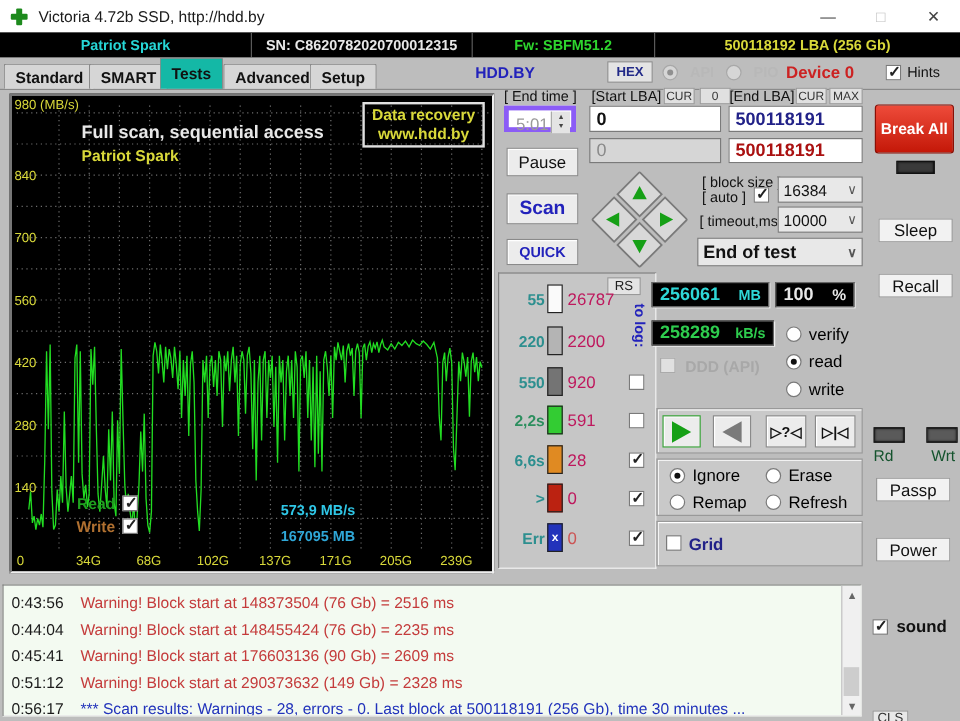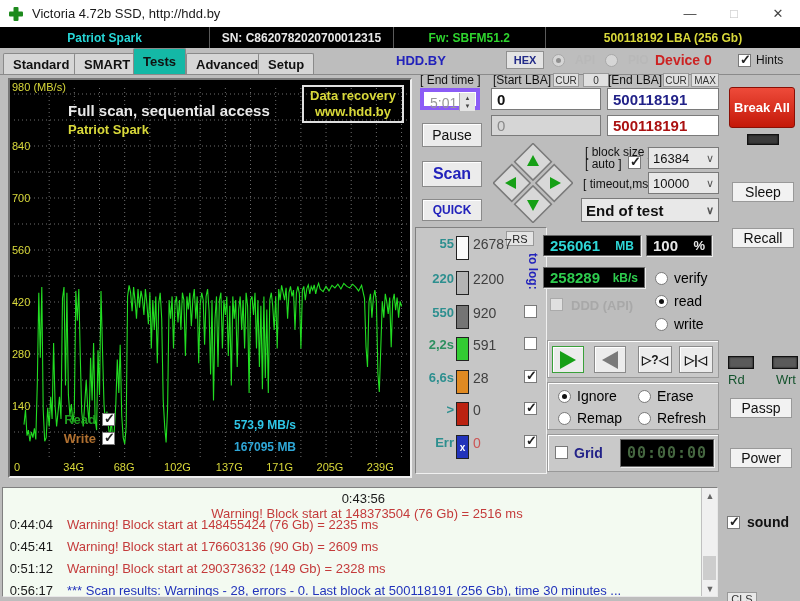--- a/index.html
+++ b/index.html
@@ -92,26 +92,26 @@
                   border-left:1px solid #aaa; font-size:6px; color:#444; display:flex;
                   flex-direction:column; align-items:center; justify-content:center; line-height:8px; }
   .dd { position:absolute; background:#e8e8e8; border:1px solid #7a7a7a; display:flex;
         align-items:center; justify-content:space-between; padding:0 4px; font-size:13px; color:#111; }
   .dd .arr { color:#555; font-size:11px; }
   .groupbox { position:absolute; border:1px solid #999; box-shadow:inset 1px 1px 0 #fff; }
 
   
   .histo { position:absolute; left:0px; top:160px; width:132px; height:247px; background:#c6c6c6;
            border:1px solid; border-color:#808080 #f0f0f0 #f0f0f0 #808080; }
-  .hrow { position:absolute; left:0; width:132px; height:26px; display:flex; align-items:flex-start; }
+  .hrow { position:absolute; left:0; width:132px; height:26px; display:flex; align-items:center; }
   .hlabel { width:38px; text-align:right; font-size:13px; font-weight:bold; color:#2d8f8f; flex:none; }
   .hblock { width:13px; height:24px; border:1px solid #222; margin-left:2px; flex:none;
             display:flex; align-items:center; justify-content:center; color:#fff; font-size:10px;
             font-weight:bold; }
-  .hval { margin-left:4px; font-size:14px; color:#404040; }
+  .hval { margin-left:4px; font-size:14px; color:#be185d; }
   .hcb { position:absolute; left:108px; }
   .tolog { position:absolute; left:110px; top:25px; writing-mode:vertical-rl; font-size:12px;
            font-weight:bold; color:#2222bb; }
   .rsbtn { position:absolute; left:90px; top:3px; width:28px; height:15px; background:#e4e4e4;
            border:1px solid #999; font-size:11px; color:#222; display:flex; align-items:center;
            justify-content:center; }
 
   
   .tri-play { width:0; height:0; border-left:16px solid #16a016; border-top:9px solid transparent;
               border-bottom:9px solid transparent; }
@@ -424,41 +424,38 @@
       </div>
       <div style="position:absolute;left:90px;top:27px;display:flex;gap:6px;align-items:center;">
         <span class="radio"></span>
         <span style="font-size:14px;">Refresh</span>
       </div>
     </div>
 
     <div class="groupbox" style="left:132px;top:367px;width:172px;height:38px;background:#c9c9c9;">
       <span class="cb" style="position:absolute;left:7px;top:11px;"></span>
       <span style="position:absolute;left:26px;top:10px;font-size:14px;font-weight:bold;color:#222288;">Grid</span>
-      <div class="lcd" style="left:72px;top:4px;width:94px;height:28px;justify-content:center;">
-        <span class="seg7">00:00:00</span>
-      </div>
     </div>
   </div>
 
   <div>
     <div class="breakall">Break All</div>
     <div class="led" style="left:747px;top:134px;width:32px;height:11px;"></div>
     <div class="sidebtn" style="left:732px;top:182px;">Sleep</div>
     <div class="sidebtn" style="left:732px;top:228px;">Recall</div>
     <div class="led" style="left:728px;top:356px;width:26px;height:13px;background:#5a5a5a;"></div>
     <div class="led" style="left:772px;top:356px;width:26px;height:13px;background:#5a5a5a;"></div>
     <div class="rdwrt-lbl" style="left:728px;top:372px;">Rd</div>
     <div class="rdwrt-lbl" style="left:776px;top:372px;">Wrt</div>
     <div class="sidebtn" style="left:730px;top:398px;">Passp</div>
     <div class="sidebtn" style="left:730px;top:448px;">Power</div>
   </div>
 
   <div class="logpanel">
-    <div class="logrow warning" style="top:3px;flex-direction:column;">
+    <div class="logrow warning" style="top:3px;">
       <span class="logtime">0:43:56</span>
       <span class="logtext">Warning! Block start at 148373504 (76 Gb)  = 2516 ms</span>
     </div>
     <div class="logrow warning" style="top:25px;">
       <span class="logtime">0:44:04</span>
       <span class="logtext">Warning! Block start at 148455424 (76 Gb)  = 2235 ms</span>
     </div>
     <div class="logrow warning" style="top:47px;">
       <span class="logtime">0:45:41</span>
       <span class="logtext">Warning! Block start at 176603136 (90 Gb)  = 2609 ms</span>

